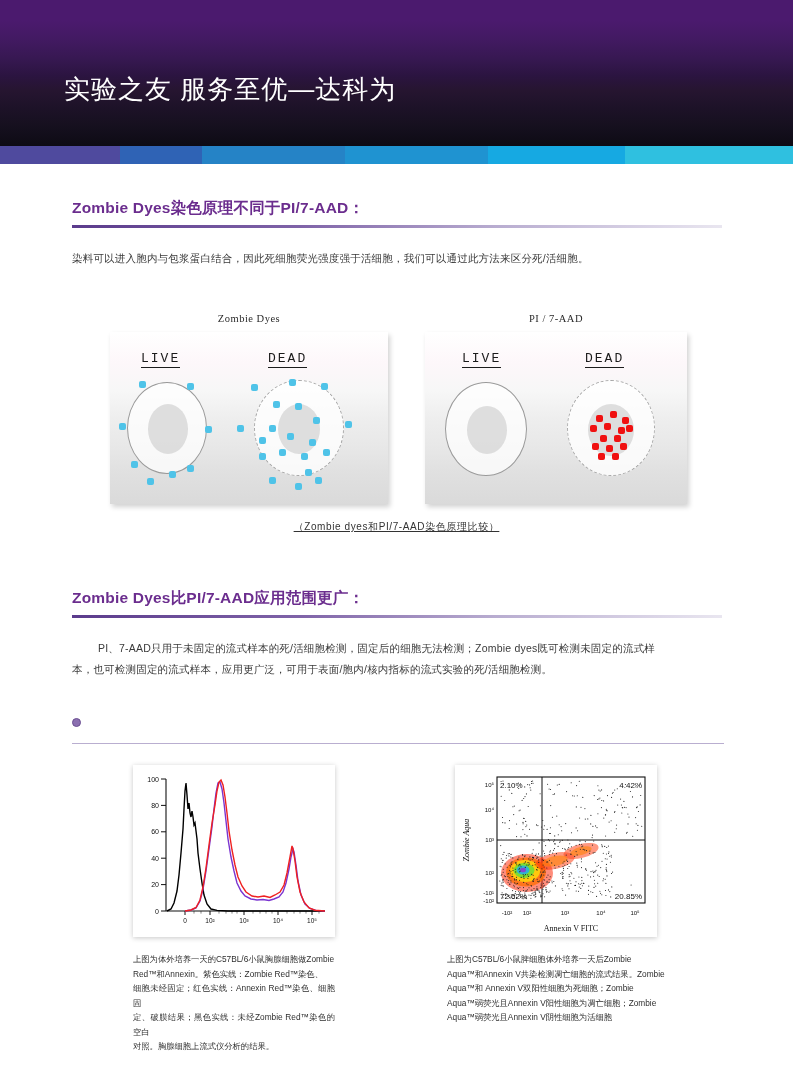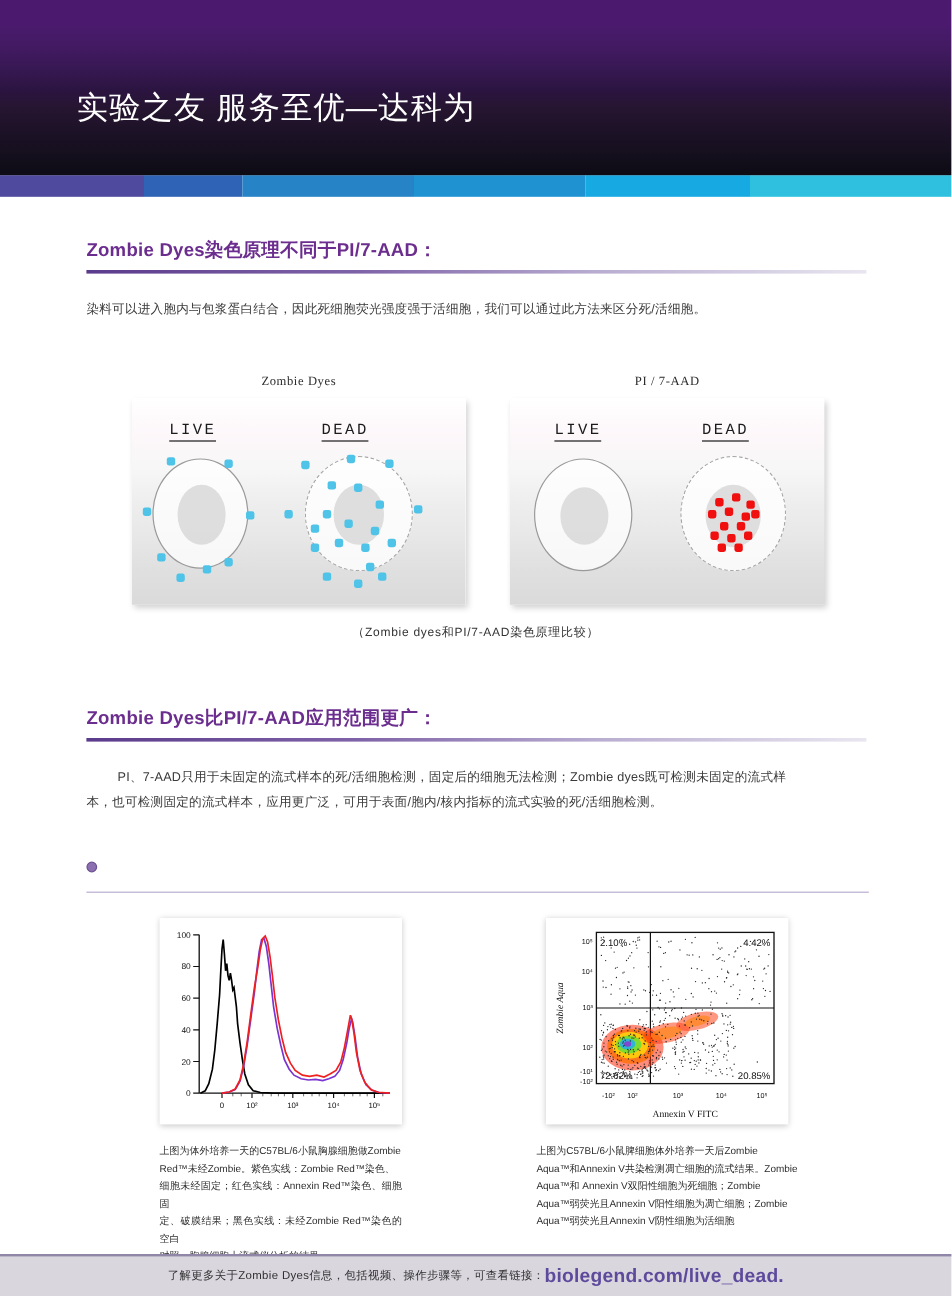--- a/index.html
+++ b/index.html
@@ -139,20 +139,21 @@
   .dot.cyan { background: #4fc3e8; box-shadow: 0 0 0 1px #4fc3e8; }
   .dot.red  { background: #f01010; box-shadow: 0 0 0 1px #f01010; }
 
   .fig-caption {
     position: absolute;
     width: 793px; left: 0;
     text-align: center;
     font-size: 10px;
     color: #333;
     letter-spacing: .6px;
+    text-decoration: underline;
   }
 
   
   .plot-card {
     position: absolute;
     background: #fff;
     box-shadow: 0 1px 5px rgba(0,0,0,.22);
     overflow: hidden;
   }
   .plot-caption {
@@ -1026,31 +1027,27 @@
           <circle cx="61.6" cy="71.6" r="0.55" fill="#222"></circle>
           <circle cx="74.6" cy="19.9" r="0.55" fill="#222"></circle>
           <circle cx="121.1" cy="86.6" r="0.55" fill="#222"></circle>
           <circle cx="158.1" cy="27.5" r="0.55" fill="#222"></circle>
         </g>
     </svg>
   </div>
 
   <div class="plot-caption" style="left:133px; top:952px; width:202px;" id="cap-left">
       <div>上图为体外培养一天的C57BL/6小鼠胸腺细胞做Zombie</div>
-      <div>Red™未经Zombie。紫色实线：Zombie Red™染色、</div>
+      <div>Red™和Annexin。紫色实线：Zombie Red™染色、</div>
       <div>细胞未经固定；红色实线：Annexin Red™染色、细胞固</div>
       <div>定、破膜结果；黑色实线：未经Zombie Red™染色的空白</div>
       <div>对照。胸腺细胞上流式仪分析的结果。</div>
     </div>
   <div class="plot-caption" style="left:447px; top:952px; width:218px;" id="cap-right">
       <div>上图为C57BL/6小鼠脾细胞体外培养一天后Zombie</div>
       <div>Aqua™和Annexin V共染检测凋亡细胞的流式结果。Zombie</div>
       <div>Aqua™和 Annexin V双阳性细胞为死细胞；Zombie</div>
       <div>Aqua™弱荧光且Annexin V阳性细胞为凋亡细胞；Zombie</div>
       <div>Aqua™弱荧光且Annexin V阴性细胞为活细胞</div>
     </div>
 
-  <div class="footer">
-    <span class="footer-text">了解更多关于Zombie Dyes信息，包括视频、操作步骤等，可查看链接：</span>
-      <span class="footer-link">biolegend.com/live_dead.</span>
-  </div>
 
 </div>
 
 </body></html>

